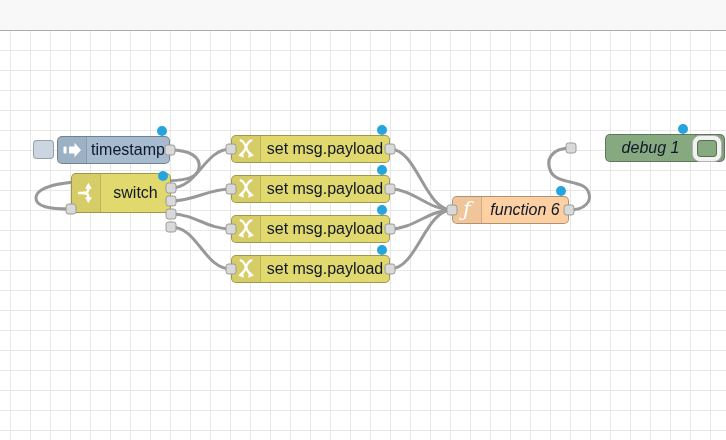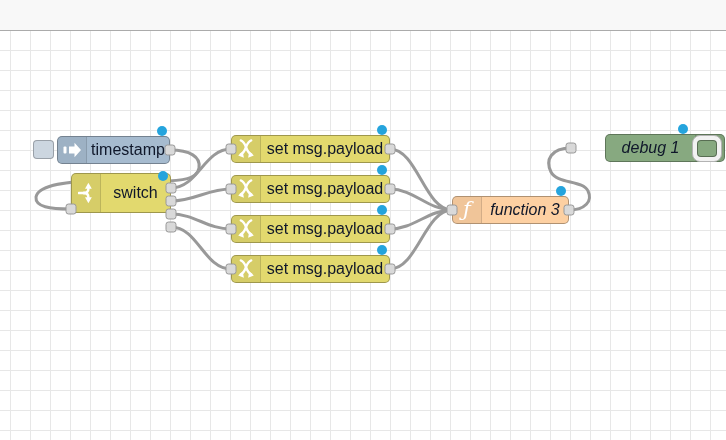--- a/index.html
+++ b/index.html
@@ -138,21 +138,21 @@
           <path d="M12.4 13 L17.2 17.4 L11.2 19.6 z" fill="#fff"></path>
           <path d="M5.6 13 L0.8 17.4 L6.8 19.6 z" fill="#fff"></path>
         </svg>
       </div>
       <span class="nlabel">set msg.payload</span>
     </div>
     <div class="node" style="left: 452px; top: 196px; width: 117px; height: 28px; background: rgb(253, 208, 162);">
       <div class="iconbox left">
         <span class="fn-glyph">ƒ</span>
       </div>
-      <span class="nlabel italic">function 3</span>
+      <span class="nlabel italic">function 6</span>
     </div>
     <div class="node" style="left: 605px; top: 134px; width: 120px; height: 28px; background: rgb(135, 169, 128);">
       <span class="nlabel italic">debug 1</span>
       <div class="iconbox right">
         <svg width="15" height="21" viewBox="0 0 15 21">
           <g fill="#fff">
             <rect x="0.5" y="0" width="14" height="2.5" rx="1"></rect>
             <rect x="0.5" y="4.5" width="14" height="2.5" rx="1"></rect>
             <rect x="0.5" y="9" width="14" height="2.5" rx="1"></rect>
             <rect x="0.5" y="13.5" width="14" height="2.5" rx="1"></rect>

